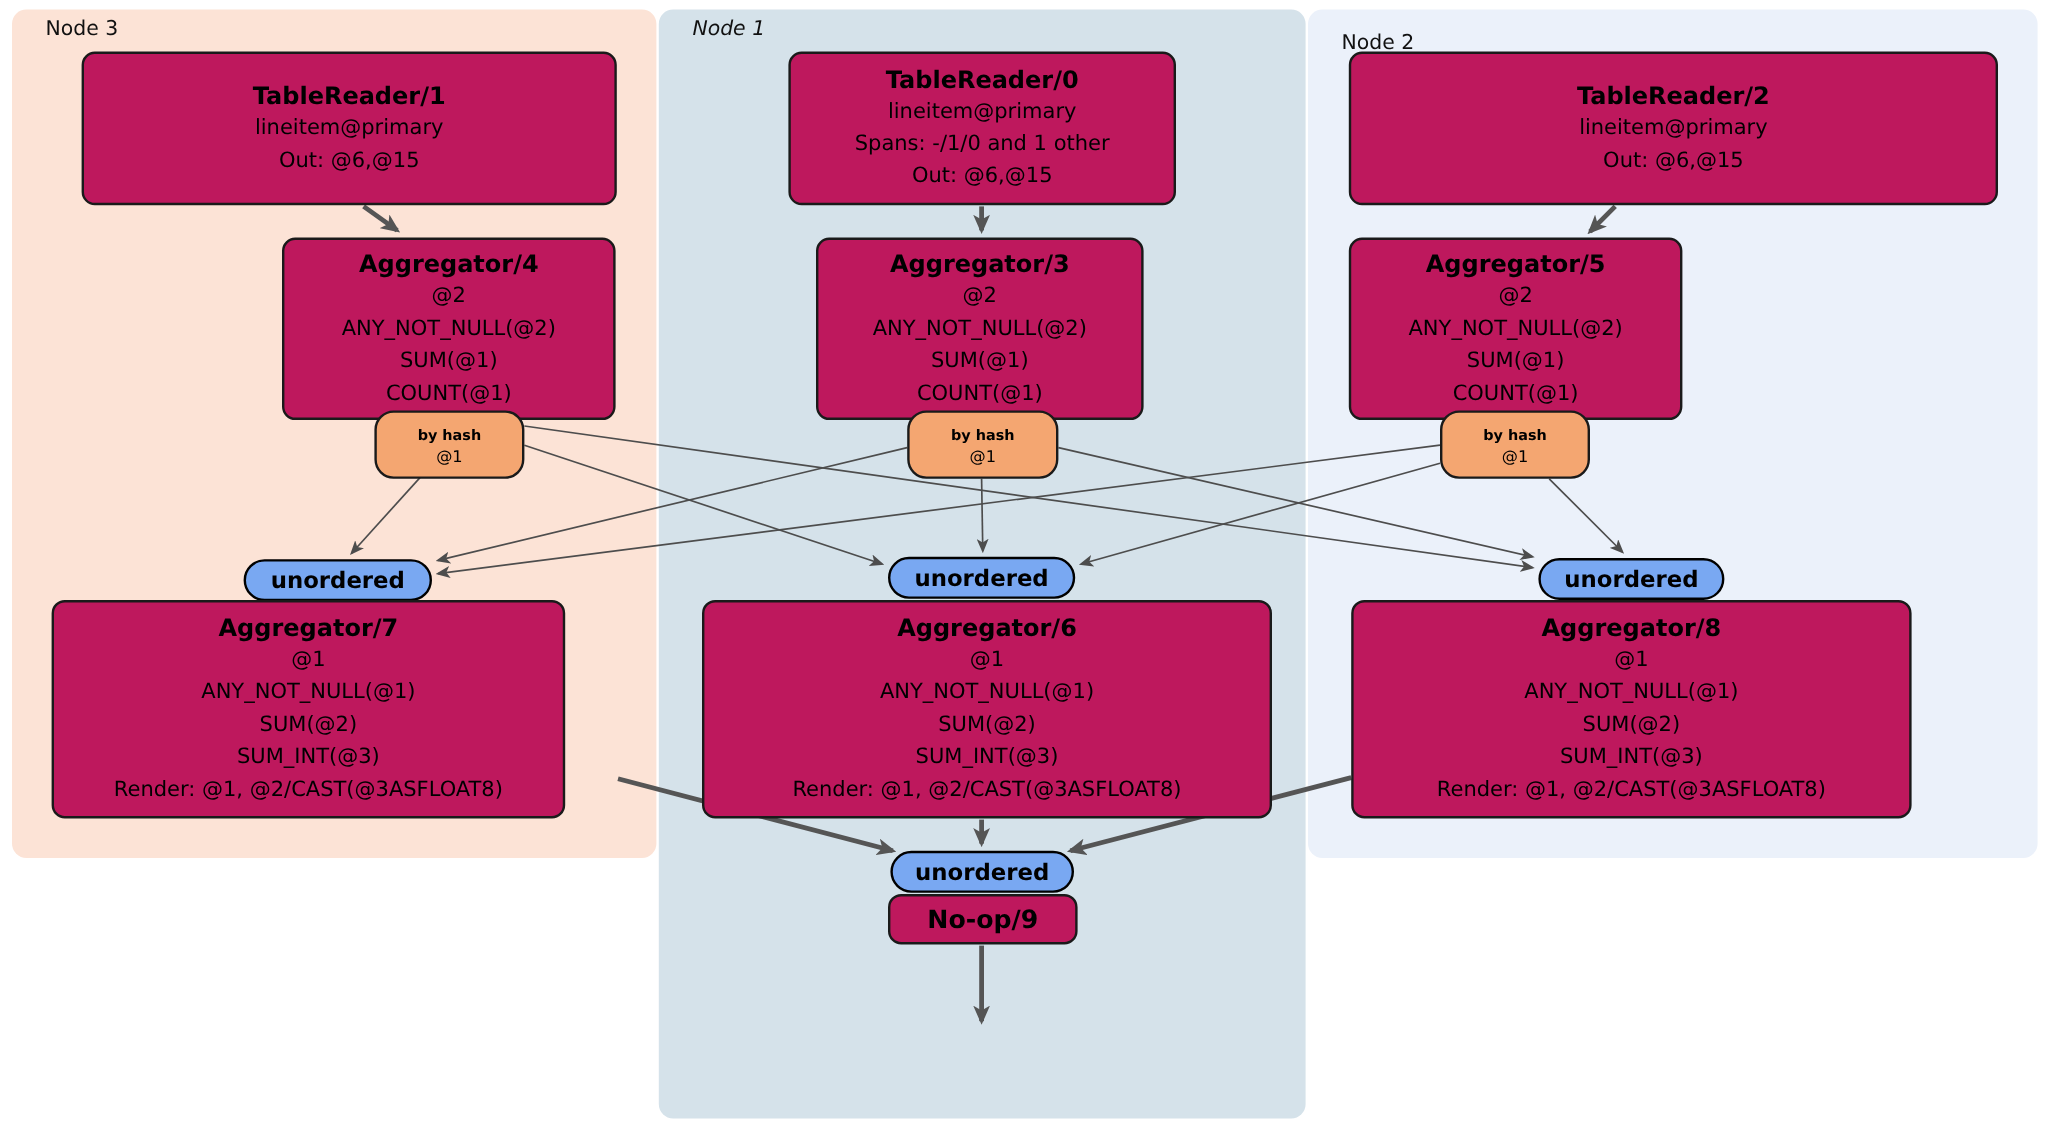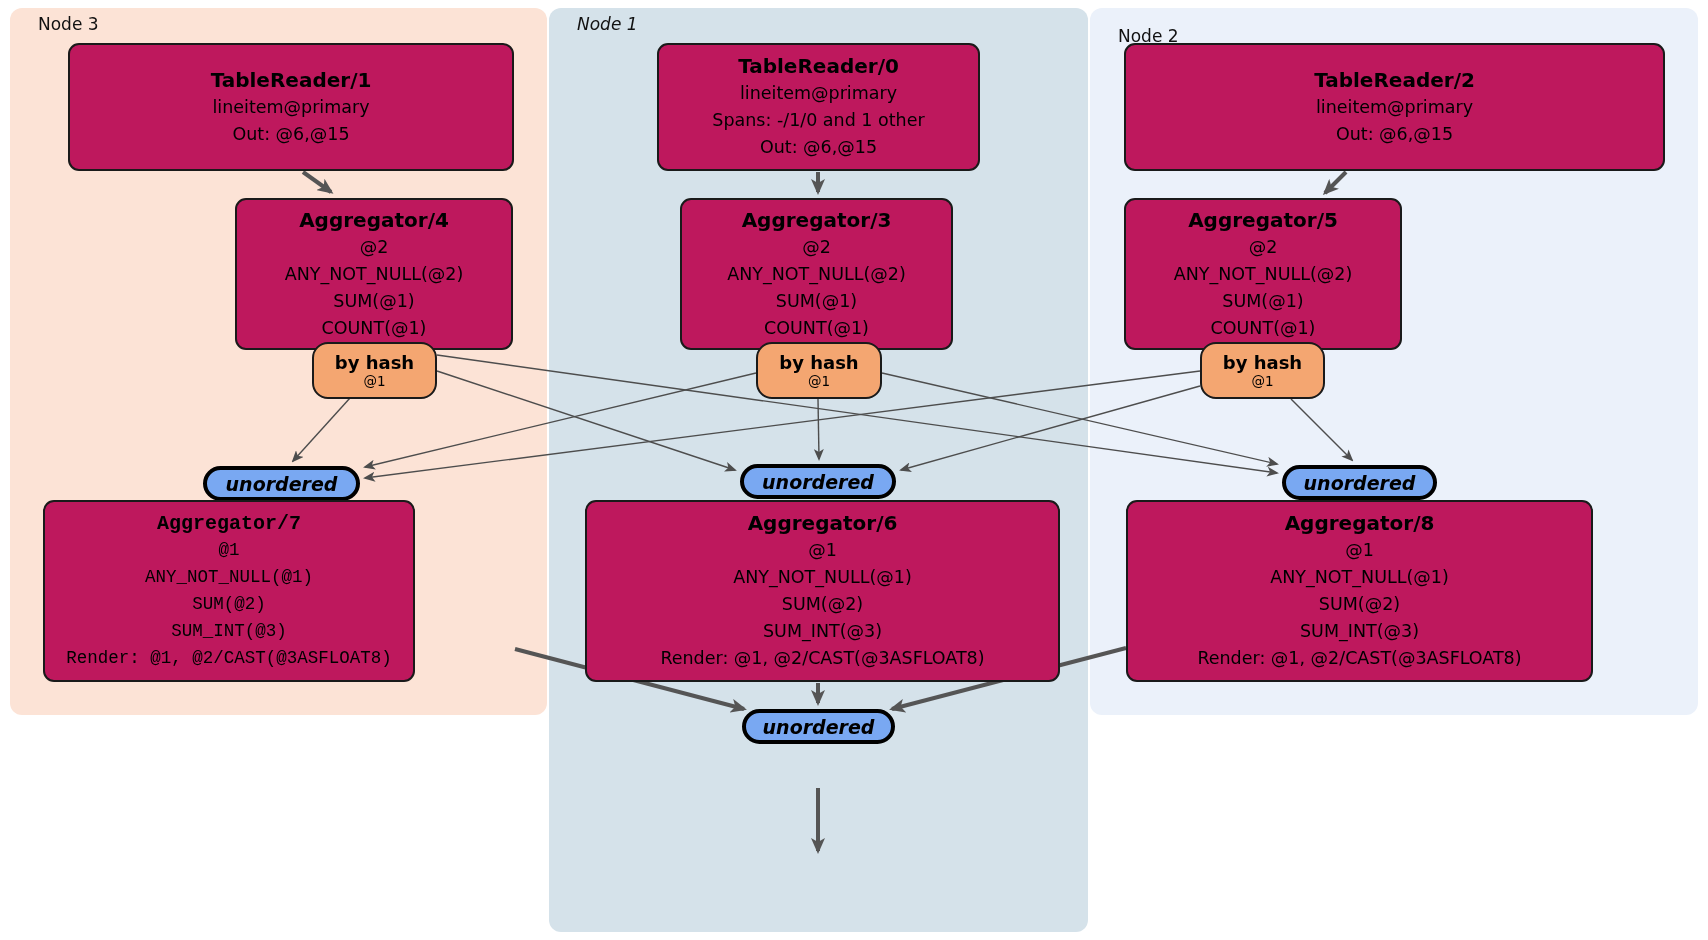--- a/index.html
+++ b/index.html
@@ -16,26 +16,26 @@
     box-sizing:border-box;text-align:center;color:#000;
   }
   .pbox .title{font-weight:bold;font-size:20px;line-height:27px;white-space:nowrap;}
   .pbox .line{font-size:17.5px;line-height:27px;white-space:nowrap;}
   .pbox.small .title{font-size:21px;line-height:26px;}
   .router{
     position:absolute;background:#F4A671;border:2px solid #1a1a1a;border-radius:16px;
     display:flex;flex-direction:column;justify-content:center;align-items:center;
     box-sizing:border-box;text-align:center;color:#000;
   }
-  .router .rt{font-weight:bold;font-size:18px;line-height:22px;}
+  .router .rt{font-weight:bold;font-size:12px;line-height:22px;}
   .router .rs{font-size:13.5px;line-height:15px;}
   .sync{
-    position:absolute;background:#79A8F2;border:4px solid #000000;border-radius:18px;
+    position:absolute;background:#79A8F2;border:2px solid #000000;border-radius:18px;
     display:flex;justify-content:center;align-items:center;box-sizing:border-box;
-    font-weight:bold;font-size:19px;color:#000;white-space:nowrap;font-style:italic;
+    font-weight:bold;font-size:19px;color:#000;white-space:nowrap;
   }
   svg#edges{position:absolute;left:0;top:0;pointer-events:none;}
 </style>
 </head>
 <body>
 
 <div id="canvas">
     <div class="region" style="left: 10px; top: 8px; width: 537px; height: 707px; background: rgb(252, 227, 214);"></div>
     <div class="region-label" style="left: 10px; top: 8px;">Node 3</div>
     <div class="region" style="left: 549px; top: 8px; width: 539px; height: 924px; background: rgb(213, 226, 234);"></div>
@@ -113,21 +113,21 @@
       <div class="rt">by hash</div>
       <div class="rs">@1</div>
     </div>
     <div class="router" style="left: 1200px; top: 342px; width: 125px; height: 57px;">
       <div class="rt">by hash</div>
       <div class="rs">@1</div>
     </div>
     <div class="sync" style="left: 203px; top: 466px; width: 157px; height: 35px;">unordered</div>
     <div class="sync" style="left: 740px; top: 464px; width: 156px; height: 35px;">unordered</div>
     <div class="sync" style="left: 1282px; top: 465px; width: 155px; height: 35px;">unordered</div>
-    <div class="pbox" style="left: 43px; top: 500px; width: 372px; height: 182px; font-family: Liberation Mono, monospace;">
+    <div class="pbox" style="left: 43px; top: 500px; width: 428px; height: 182px;">
       <div class="title">Aggregator/7</div>
       <div class="line">@1</div>
       <div class="line">ANY_NOT_NULL(@1)</div>
       <div class="line">SUM(@2)</div>
       <div class="line">SUM_INT(@3)</div>
       <div class="line">Render: @1, @2/CAST(@3ASFLOAT8)</div>
     </div>
     <div class="pbox" style="left: 585px; top: 500px; width: 475px; height: 182px;">
       <div class="title">Aggregator/6</div>
       <div class="line">@1</div>
@@ -138,13 +138,16 @@
     </div>
     <div class="pbox" style="left: 1126px; top: 500px; width: 467px; height: 182px;">
       <div class="title">Aggregator/8</div>
       <div class="line">@1</div>
       <div class="line">ANY_NOT_NULL(@1)</div>
       <div class="line">SUM(@2)</div>
       <div class="line">SUM_INT(@3)</div>
       <div class="line">Render: @1, @2/CAST(@3ASFLOAT8)</div>
     </div>
     <div class="sync" style="left: 742px; top: 709px; width: 153px; height: 35px;">unordered</div>
+    <div class="pbox small" style="left: 740px; top: 745px; width: 158px; height: 42px;">
+      <div class="title">No-op/9</div>
+    </div>
   </div>
 
 </body></html>

